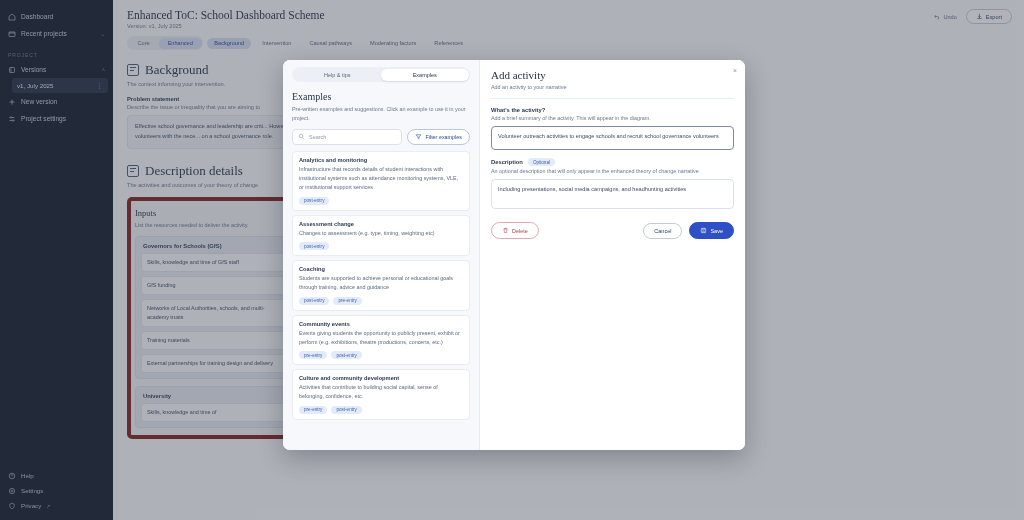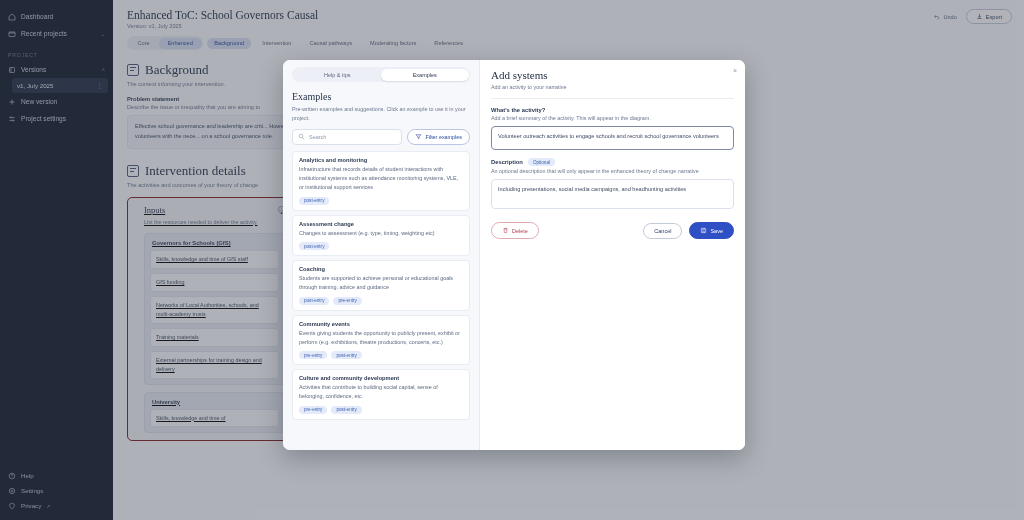--- a/index.html
+++ b/index.html
@@ -84,21 +84,21 @@
   .sec-sub { font-size:5.6px; color:#6c7890; margin-top:3px; }
   .lbl { font-size:5.8px; font-weight:bold; color:#2b3952; margin-top:9px; }
   .hint { font-size:5.6px; color:#6c7890; margin-top:2px; }
   .para-box {
     margin-top:5px; background:#f2f4f8; border:1px solid #e2e7ef; border-radius:4px;
     padding:6px 7px; font-size:5.6px; line-height:1.75; color:#3f4c63; max-width: 365px;
   }
 
   .cards-row { display:flex; gap:10px; margin-top:9px; }
   .col-card {
-    width: 175px; background:#f3f5f9; border:1px solid #7f1d1d; border-radius:5px; padding:7px 16px;text-decoration:underline;
+    width: 175px; background:#f3f5f9; border:4px solid #7f1d1d; border-radius:5px; padding:7px 4px;
   }
   .col-head { display:flex; align-items:center; }
   .col-title { font-family:"Liberation Serif", serif; font-size:8.5px; color:#27344c;}
   .col-info { margin-left:auto; width:7px;height:7px;border:1px solid #9aa6bb;border-radius:50%;
               font-size:5px;color:#7d8a9e; text-align:center; line-height:6px;}
   .col-hint { font-size:5.4px; color:#6c7890; margin-top:3px; line-height:1.6; }
 
   .grp { margin-top:7px; background:#e8ecf4; border:1px solid #d9e0ec; border-radius:4px; padding:5px; }
   .grp-title { font-size:5.8px; font-weight:bold; color:#2b3952; padding:1px 2px 4px 2px; }
   .node {
@@ -263,21 +263,21 @@
         </span>
         <span>Privacy</span>
         <span class="ext">↗</span>
       </div>
     </div>
   </div>
 
   <div class="main">
 
     <div class="page-head">
-      <div class="page-title">Enhanced ToC: School Governors Causal</div>
+      <div class="page-title">Enhanced ToC: School Dashboard Scheme</div>
       <div class="page-sub">Version: v1, July 2025</div>
 
       <div class="tabs">
         <div class="seg">
           <div class="chip">Core</div>
           <div class="chip active">Enhanced</div>
         </div>
         <div class="tab sel">Background</div>
         <div class="tab">Intervention</div>
         <div class="tab">Causal pathways</div>
@@ -314,21 +314,21 @@
         <span>Background</span>
       </div>
       <div class="sec-sub">The context informing your intervention.</div>
 
       <div class="lbl">Problem statement</div>
       <div class="hint">Describe the issue or inequality that you are aiming to</div>
       <div class="para-box">Effective school governance and leadership are criti... However, many schools, particularly those in disadva... schools, struggle to recruit volunteers with the nece... on a school governance role.</div>
 
       <div class="sec-title" style="margin-top:14px;">
         <span class="sec-icon"></span>
-        <span>Intervention details</span>
+        <span>Description details</span>
       </div>
       <div class="sec-sub">The activities and outcomes of your theory of change</div>
 
       <div class="cards-row">
 
         <div class="col-card">
           <div class="col-head">
             <span class="col-title">Inputs</span>
             <span class="col-info">i</span>
           </div>
@@ -445,21 +445,21 @@
             <span class="tag">pre-entry</span>
             <span class="tag">post-entry</span>
           </div>
         </div>
 
       </div>
     </div>
 
     <div class="modal-right">
       <div class="m-close">×</div>
-      <div class="mr-title">Add systems</div>
+      <div class="mr-title">Add activity</div>
       <div class="mr-sub">Add an activity to your narrative</div>
       <div class="mr-div"></div>
 
       <div class="f-lbl">
         <span>What's the activity?</span>
       </div>
       <div class="f-hint">Add a brief summary of the activity. This will appear in the diagram.</div>
       <div class="f-input">Volunteer outreach activities to engage schools and recruit school governance volunteers</div>
 
       <div class="f-lbl">

